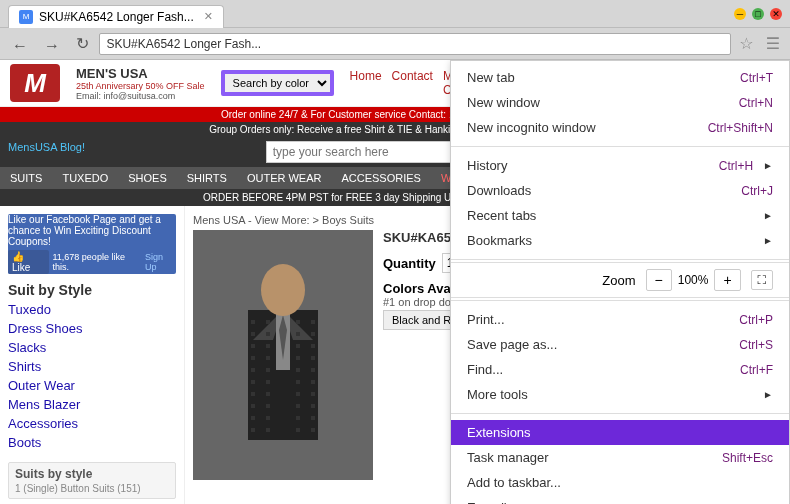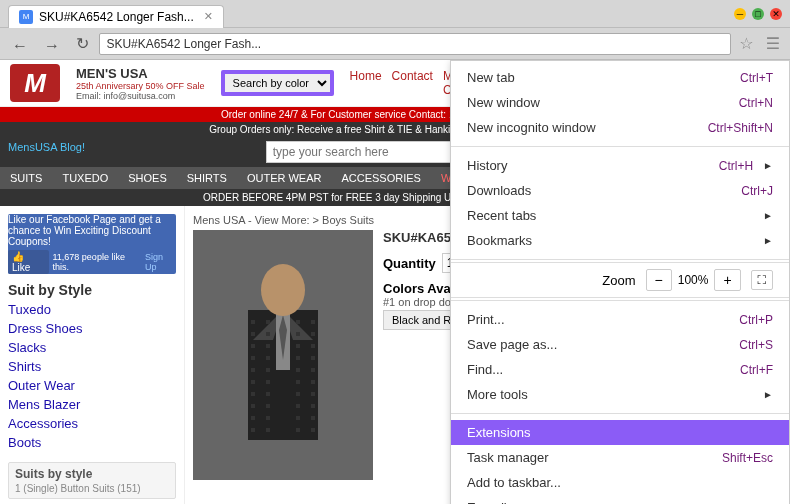--- a/index.html
+++ b/index.html
@@ -84,21 +84,21 @@
     .colors-row { margin-top: 8px; }
     .colors-label { font-size: 13px; font-weight: bold; }
     .colors-desc { font-size: 11px; color: #555; }
     .color-dropdown { border: 1px solid #ccc; padding: 2px 4px; font-size: 11px; width: 160px; margin-top: 2px; }
 
     
     .context-menu { position: absolute; top: 0; right: 0; width: 340px; background: white; border: 1px solid #ccc; box-shadow: 2px 2px 8px rgba(0,0,0,0.3); z-index: 100; font-size: 13px; }
     .menu-section { padding: 4px 0; }
     .menu-divider { border-top: 1px solid #ddd; margin: 2px 0; }
     .menu-item { display: flex; align-items: center; padding: 5px 16px; cursor: pointer; color: #333; position: relative; }
-    .menu-item.highlighted { background: #8b5cf6; color: white; }
+    .menu-item.highlighted { background: #6d28d9; color: white; }
     .menu-label { flex: 1; }
     .shortcut { font-size: 12px; color: #701a75; margin-left: 20px; }
     .arrow { font-size: 10px; margin-left: 10px; }
     .menu-toolbar { display: flex; align-items: center; padding: 6px 16px; gap: 10px; border-top: 1px solid #ddd; border-bottom: 1px solid #ddd; }
     .menu-toolbar-label { flex: 1; text-align: right; }
     .zoom-controls { display: flex; align-items: center; gap: 6px; }
     .zoom-btn { border: 1px solid #ccc; background: white; padding: 2px 8px; cursor: pointer; font-size: 14px; border-radius: 2px; }
     .zoom-value { font-size: 12px; }
     .expand-btn { border: 1px solid #ccc; background: white; padding: 2px 6px; cursor: pointer; font-size: 12px; border-radius: 2px; }
   </style>

